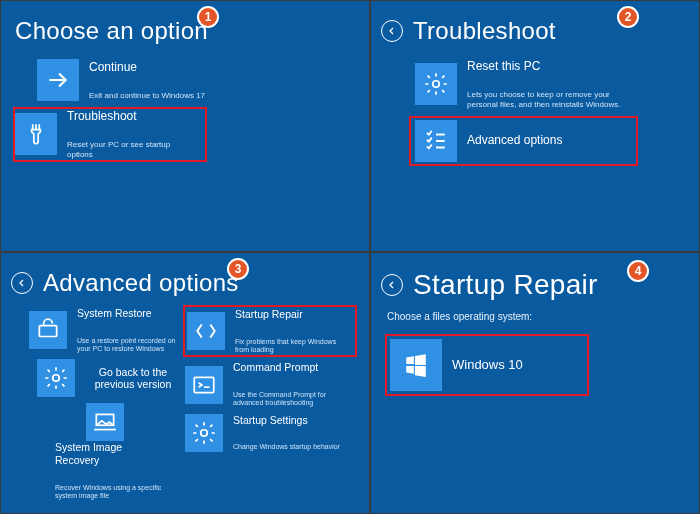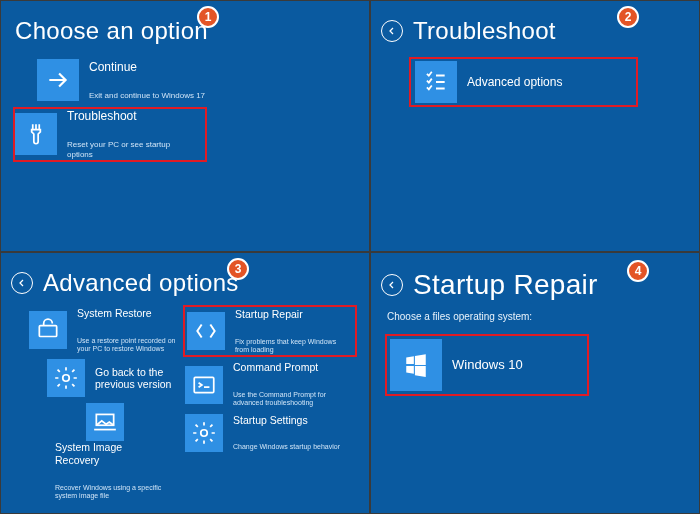--- a/index.html
+++ b/index.html
@@ -141,20 +141,32 @@
     <div class="badge" style="top:5px; left:246px;">2</div>
     <div class="hdr">
       <div class="back">
         <svg viewBox="0 0 24 24" width="12" height="12" fill="none" stroke="#fff" stroke-width="2.5">
             <path d="M14 6l-6 6 6 6"></path>
           </svg>
       </div>
       <div class="title">Troubleshoot</div>
     </div>
 
+    <div class="tile" style="margin-left:34px;">
+      <div class="iconbox">
+        <svg viewBox="0 0 24 24" fill="none" stroke="#fff" stroke-width="1.6">
+            <circle cx="12" cy="12" r="3"></circle>
+            <path d="M12 2v3M12 19v3M4.2 4.2l2.1 2.1M17.7 17.7l2.1 2.1M2 12h3M19 12h3M4.2 19.8l2.1-2.1M17.7 6.3l2.1-2.1"></path>
+          </svg>
+      </div>
+      <div class="tiletext">
+        <div class="tlabel">Reset this PC</div>
+        <div class="tdesc">Lets you choose to keep or remove your personal files, and then reinstalls Windows.</div>
+      </div>
+    </div>
 
     <div class="tile highlight" style="margin-left:30px; padding:2px 6px 2px 4px; width:225px;">
       <div class="iconbox">
         <svg viewBox="0 0 24 24" fill="none" stroke="#fff" stroke-width="1.8">
             <path d="M4 6l2 2 3-4M4 13l2 2 3-4M4 20l2 2 3-4" transform="translate(0,-1) scale(.9)"></path>
             <path d="M12 6h8M12 12h8M12 18h8"></path>
           </svg>
       </div>
       <div class="tiletext">
         <div class="tlabel">Advanced options</div>
@@ -180,21 +192,21 @@
             <svg viewBox="0 0 24 24" fill="none" stroke="#fff" stroke-width="1.6">
                 <rect x="4" y="8" width="16" height="10" rx="1"></rect>
                 <path d="M8 8V6a4 4 0 0 1 8 0"></path>
               </svg>
           </div>
           <div class="tiletext">
             <div class="tlabel">System Restore</div>
             <div class="tdesc">Use a restore point recorded on your PC to restore Windows</div>
           </div>
         </div>
-        <div class="tile" style="margin-left:36px;">
+        <div class="tile" style="margin-left:26px;text-align:center;">
           <div class="iconbox">
             <svg viewBox="0 0 24 24" fill="none" stroke="#fff" stroke-width="1.6">
                 <circle cx="12" cy="12" r="3"></circle>
                 <path d="M12 2v3M12 19v3M4.2 4.2l2.1 2.1M17.7 17.7l2.1 2.1M2 12h3M19 12h3M4.2 19.8l2.1-2.1M17.7 6.3l2.1-2.1"></path>
               </svg>
           </div>
           <div class="tiletext">
             <div class="tlabel">Go back to the previous version</div>
           </div>
         </div>

